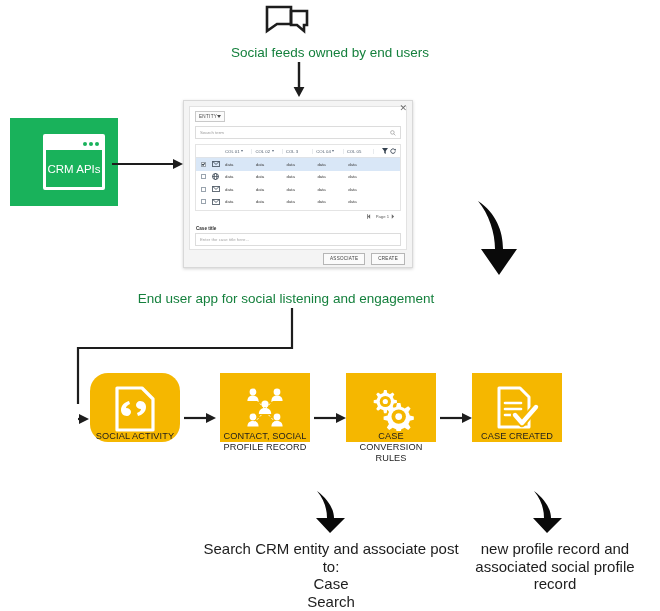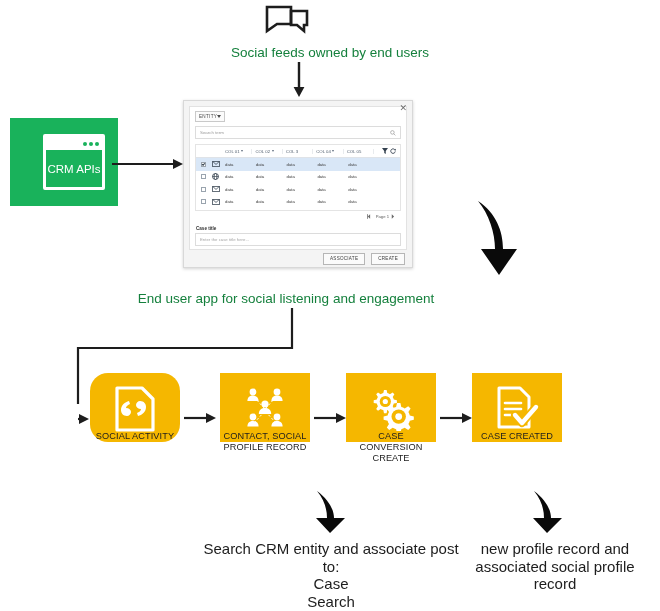--- a/index.html
+++ b/index.html
@@ -495,21 +495,21 @@
       <g fill="#ffffff">
         <path d="M17 3 l2.6 0 l.7 3.1 a8.6 8.6 0 0 1 2.6 1.1 l2.7 -1.7 l1.8 1.8 l-1.7 2.7 a8.6 8.6 0 0 1 1.1 2.6 l3.1 .7 l0 2.6 l-3.1 .7 a8.6 8.6 0 0 1 -1.1 2.6 l1.7 2.7 l-1.8 1.8 l-2.7 -1.7 a8.6 8.6 0 0 1 -2.6 1.1 l-.7 3.1 l-2.6 0 l-.7 -3.1 a8.6 8.6 0 0 1 -2.6 -1.1 l-2.7 1.7 l-1.8 -1.8 l1.7 -2.7 a8.6 8.6 0 0 1 -1.1 -2.6 l-3.1 -.7 l0 -2.6 l3.1 -.7 a8.6 8.6 0 0 1 1.1 -2.6 l-1.7 -2.7 l1.8 -1.8 l2.7 1.7 a8.6 8.6 0 0 1 2.6 -1.1 z"></path>
         <circle cx="18.3" cy="14.5" r="5.6" fill="#f5b700"></circle>
         <circle cx="18.3" cy="14.5" r="2.6" fill="#ffffff"></circle>
         <path d="M30 16 l3.4 0 l.9 4 a11 11 0 0 1 3.4 1.4 l3.5 -2.2 l2.4 2.4 l-2.2 3.5 a11 11 0 0 1 1.4 3.4 l4 .9 l0 3.4 l-4 .9 a11 11 0 0 1 -1.4 3.4 l2.2 3.5 l-2.4 2.4 l-3.5 -2.2 a11 11 0 0 1 -3.4 1.4 l-.9 4 l-3.4 0 l-.9 -4 a11 11 0 0 1 -3.4 -1.4 l-3.5 2.2 l-2.4 -2.4 l2.2 -3.5 a11 11 0 0 1 -1.4 -3.4 l-4 -.9 l0 -3.4 l4 -.9 a11 11 0 0 1 1.4 -3.4 l-2.2 -3.5 l2.4 -2.4 l3.5 2.2 a11 11 0 0 1 3.4 -1.4 z"></path>
         <circle cx="31.7" cy="29.6" r="7.2" fill="#f5b700"></circle>
         <circle cx="31.7" cy="29.6" r="3.4" fill="#ffffff"></circle>
       </g>
     </svg>
   </div>
-  <div class="olabel">CASE CONVERSION CREATE</div>
+  <div class="olabel">CASE CONVERSION RULES</div>
 </div>
 
 <div class="abs" style="left:440px;top:411px;">
   <svg class="arrow-svg" width="33" height="14" viewBox="0 0 33 14">
     <line x1="0" y1="7" x2="24" y2="7" stroke="#1d1d1d" stroke-width="2.2"></line>
     <polygon points="32,7 22,2 22,12" fill="#1d1d1d"></polygon>
   </svg>
 </div>
 
 <div class="obox" style="left:472px;top:373px;">

